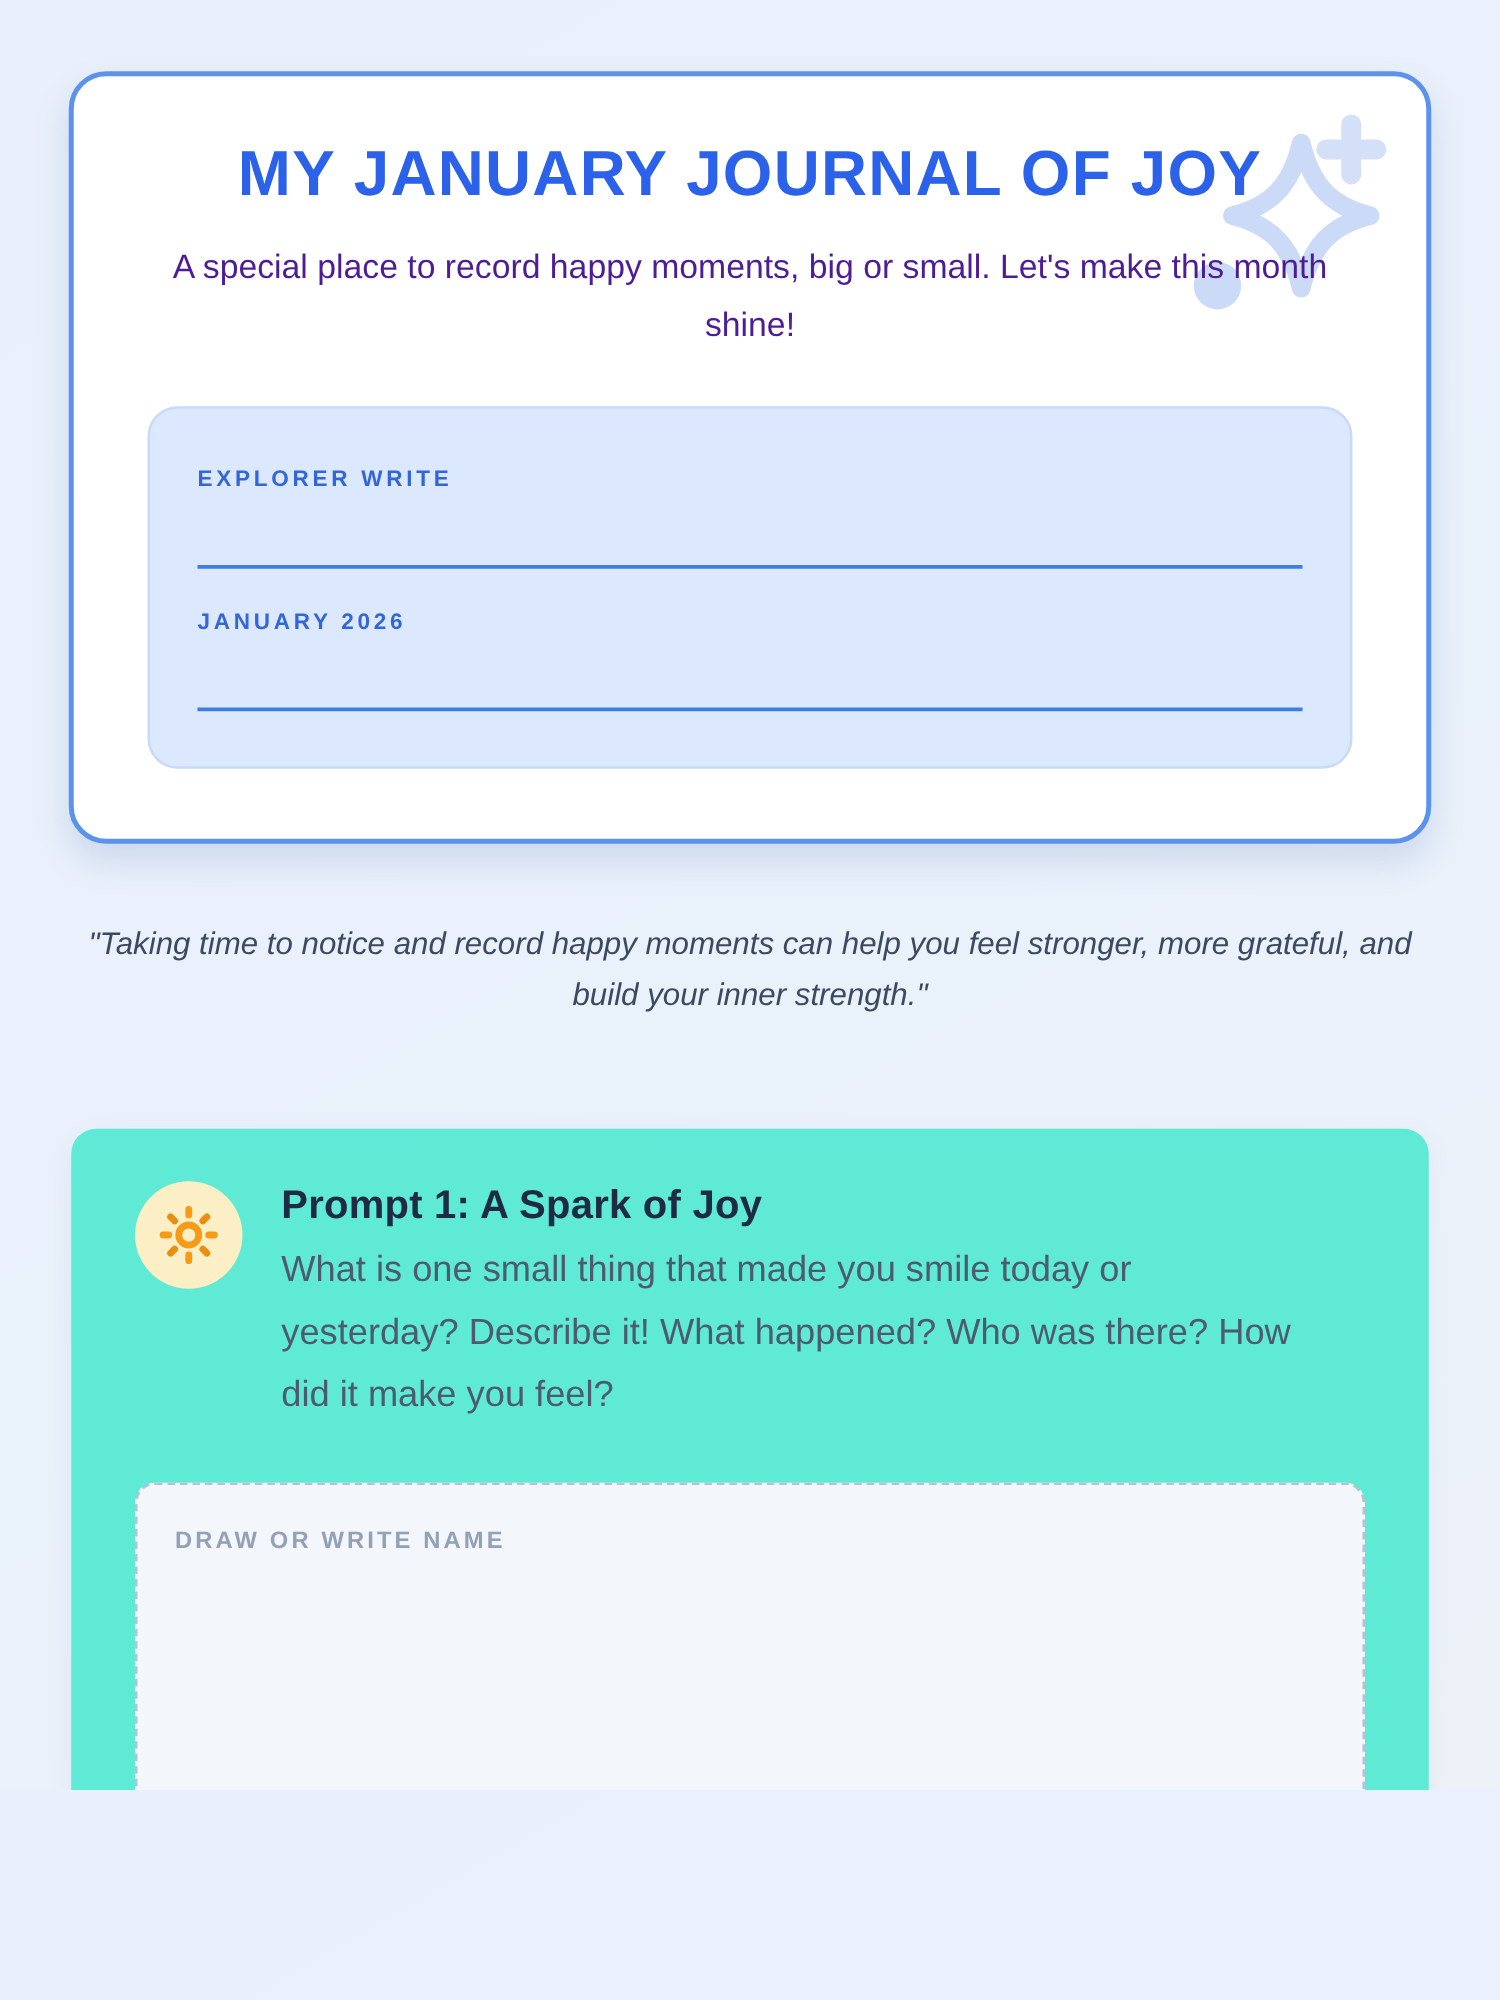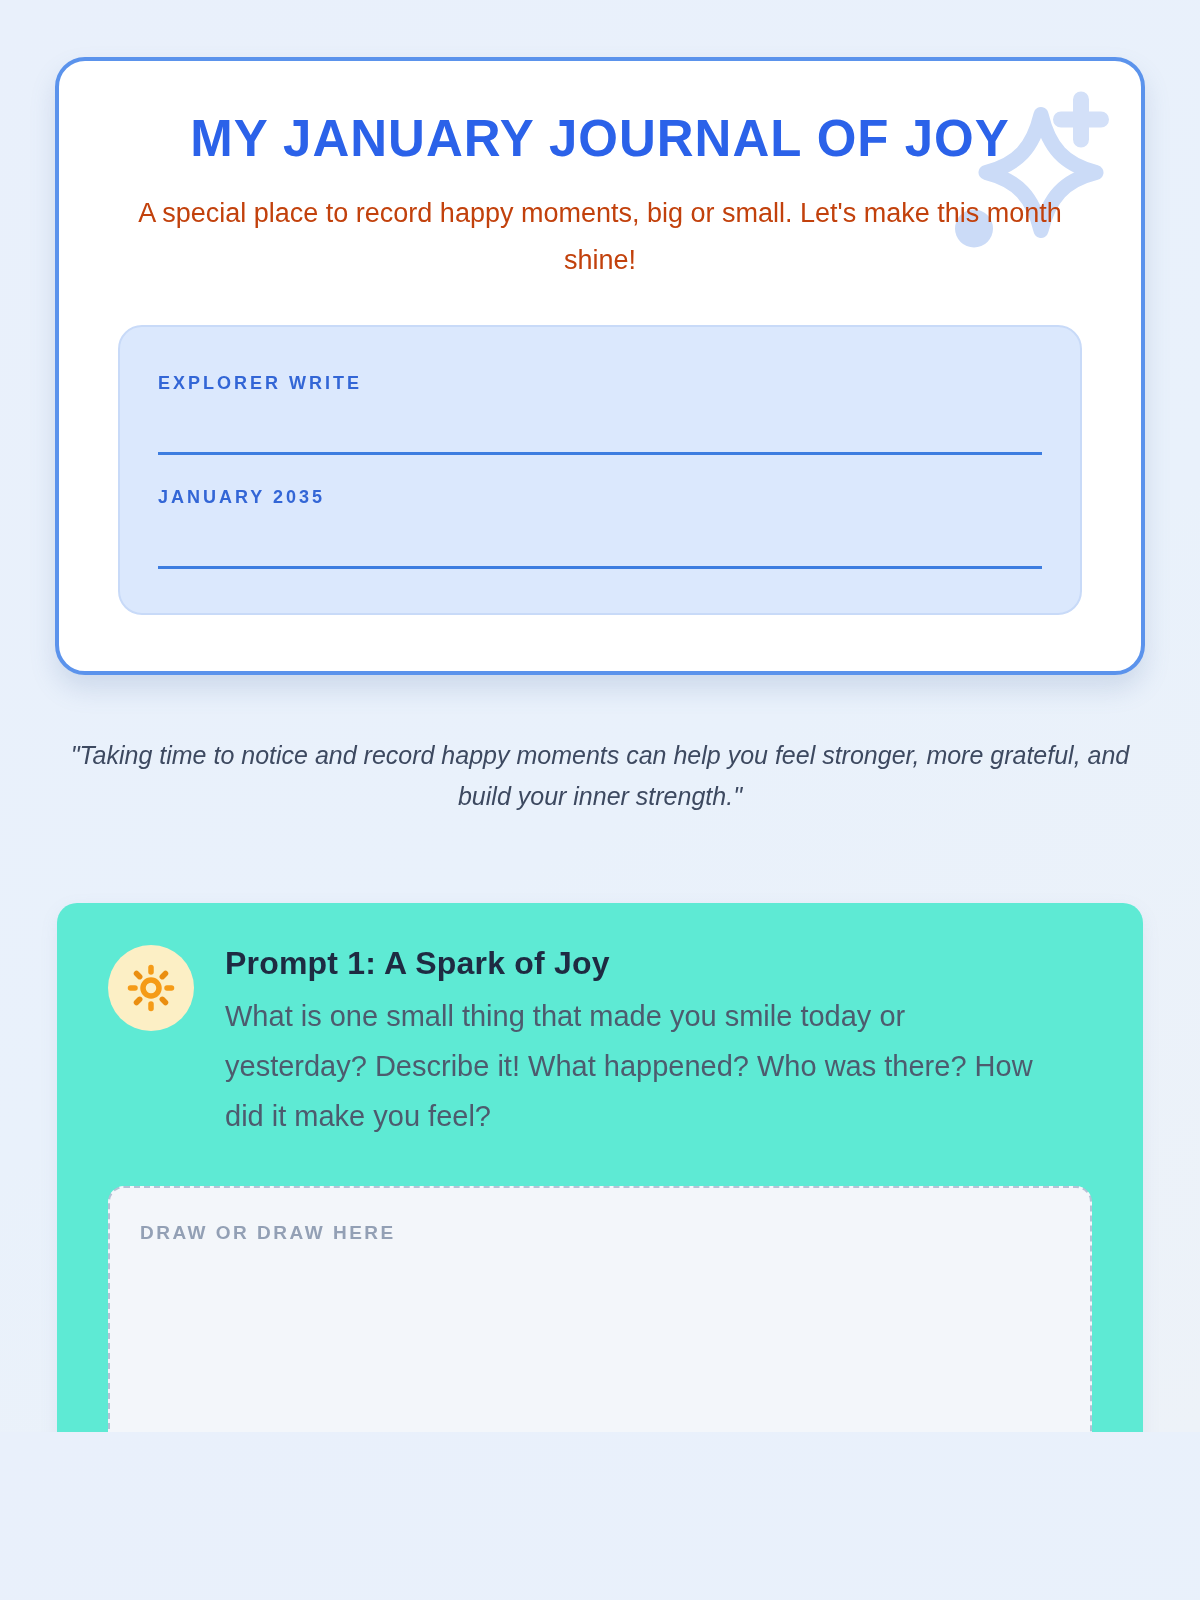--- a/index.html
+++ b/index.html
@@ -44,21 +44,21 @@
     letter-spacing: 1px;
     color: #2b62e9;
     margin-top: 4px;
   }
   .subtitle {
     position: relative;
     z-index: 1;
     text-align: center;
     font-size: 27px;
     line-height: 1.75;
-    color: #c2410c;
+    color: #4c1d95;
     max-width: 950px;
     margin: 22px auto 0 auto;
   }
   .name-panel {
     position: relative;
     z-index: 1;
     margin: 40px 59px 0 59px;
     background: #dbe8fd;
     border: 2px solid #c8daf8;
     border-radius: 24px;
@@ -160,21 +160,21 @@
 
     <h1 class="title">MY JANUARY JOURNAL OF JOY</h1>
     <p class="subtitle">A special place to record happy moments, big or small. Let's make this month shine!</p>
 
     <div class="name-panel">
       <div class="field">
         <div class="field-label">EXPLORER WRITE</div>
         <div class="field-line"></div>
       </div>
       <div class="field">
-        <div class="field-label">JANUARY 2035</div>
+        <div class="field-label">JANUARY 2026</div>
         <div class="field-line"></div>
       </div>
     </div>
   </section>
 
   <p class="quote">"Taking time to notice and record happy moments can help you feel stronger, more grateful, and build your inner strength."</p>
 
   <section class="prompt-card">
     <div class="prompt-header">
       <div class="icon-badge">
@@ -194,17 +194,17 @@
           </g>
         </svg>
       </div>
       <div class="prompt-text">
         <h2 class="prompt-title">Prompt 1: A Spark of Joy</h2>
         <p class="prompt-desc">What is one small thing that made you smile today or yesterday? Describe it! What happened? Who was there? How did it make you feel?</p>
       </div>
     </div>
 
     <div class="draw-area">
-      <span class="draw-placeholder">DRAW OR DRAW HERE</span>
+      <span class="draw-placeholder">DRAW OR WRITE NAME</span>
     </div>
   </section>
 
 </div>
 
 </body></html>

